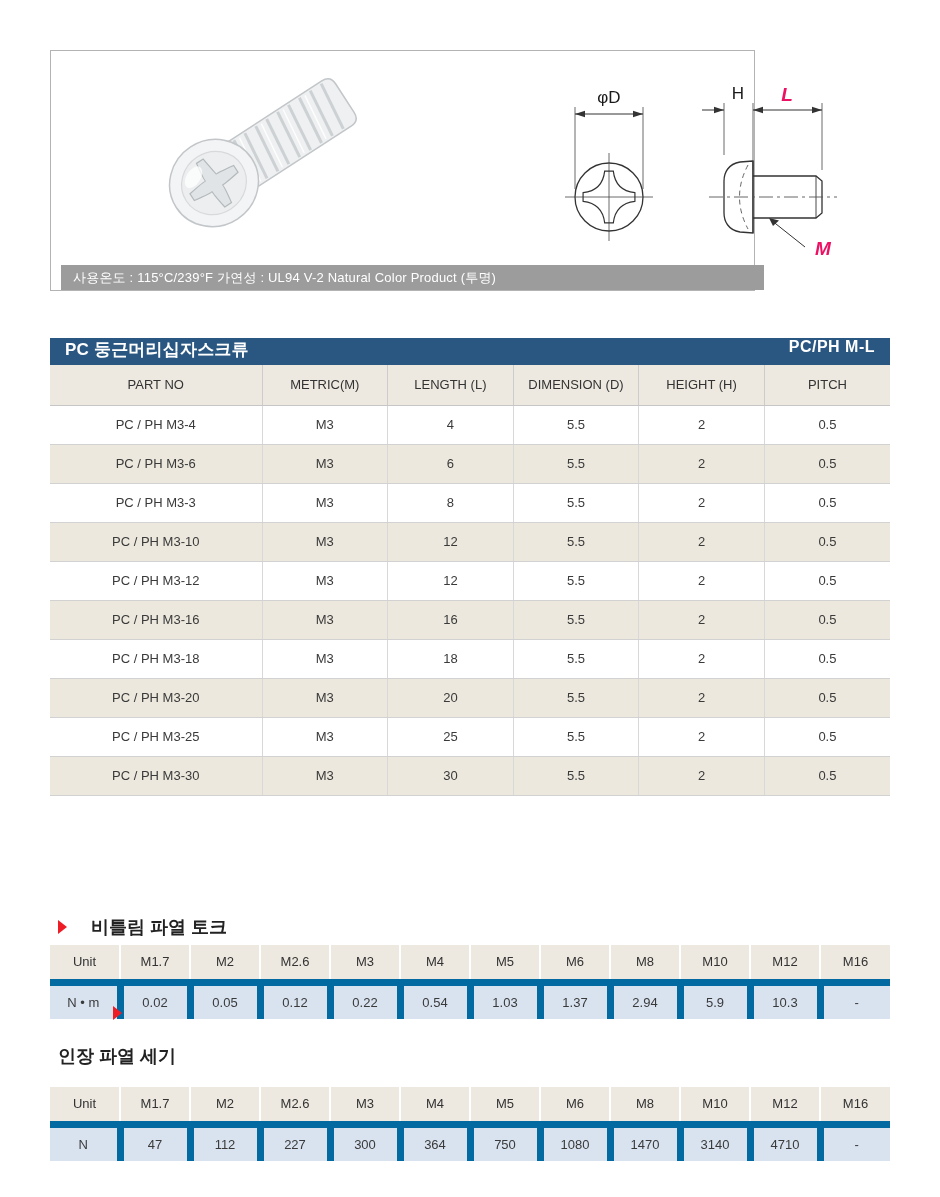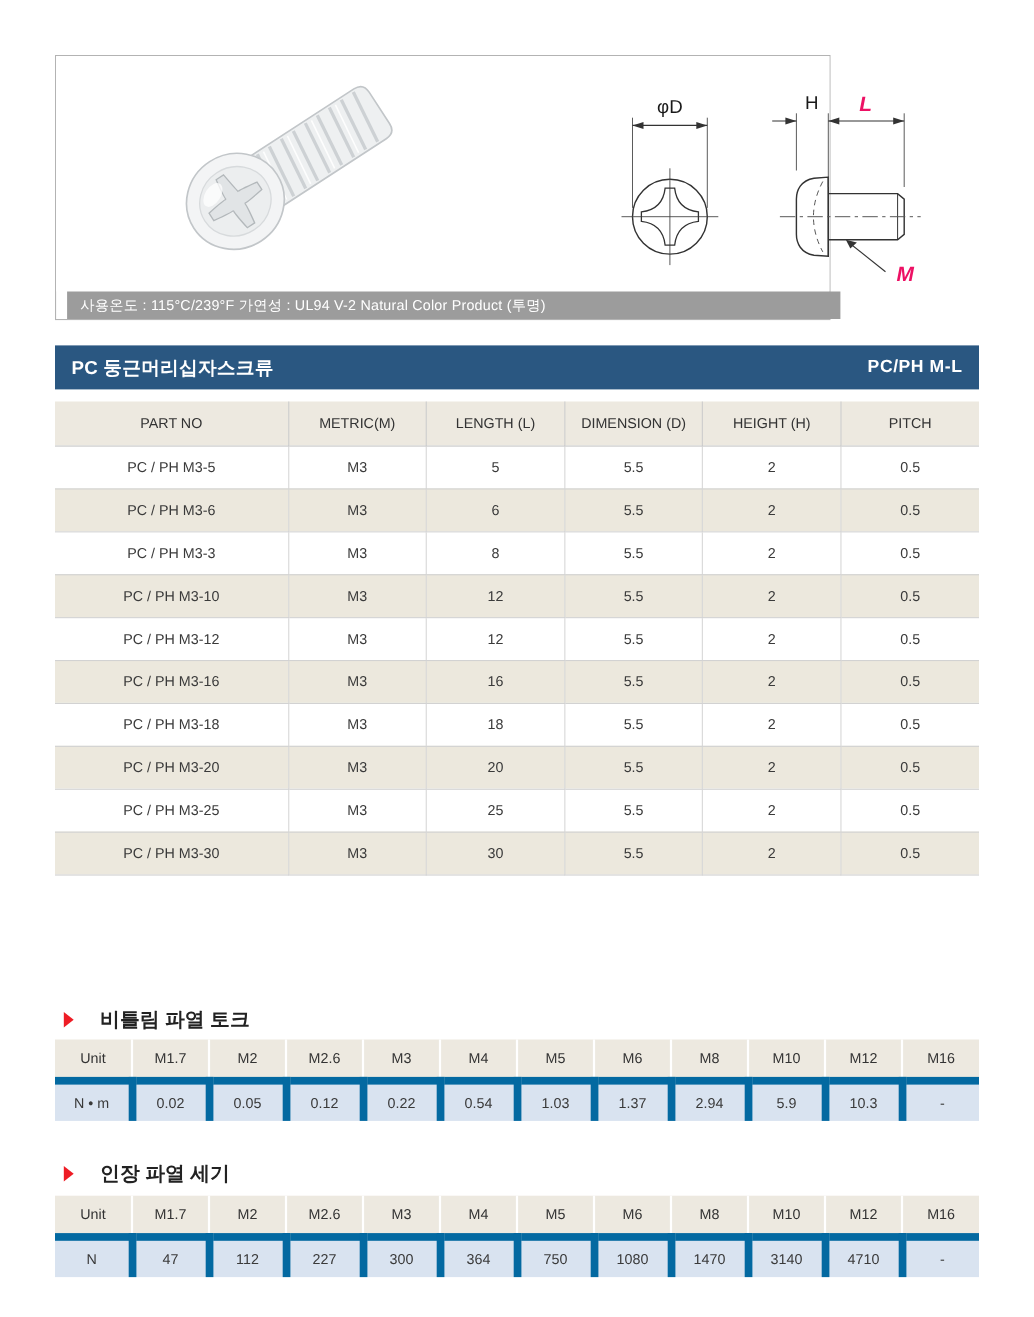--- a/index.html
+++ b/index.html
@@ -20,22 +20,22 @@
   .photo-svg   { position:absolute; left:55px;  top:20px; }
   .diagram-svg { position:absolute; left:468px; top:26px; }
   .caption-bar {
     position:absolute; left:0; bottom:0; width:100%; height:25px;
     background:#9c9c9c; color:#fff; font-size:13px; line-height:25px;
     padding-left:12px; letter-spacing:0.2px; white-space:nowrap;margin-left:10px;
   }
 
   
   .title-bar {
-    position:absolute; left:50px; top:314px; width:840px; height:40px;
-    background:#2a5781; color:#fff; display:flex; align-items:center;
+    position:absolute; left:50px; top:338px; width:840px; height:40px;
+    background:#2a5781; color:#fff; display:flex; 
     justify-content:space-between; padding:0 15px;
   }
   .title-bar .t-left  { font-size:17px; font-weight:bold; letter-spacing:0.2px; }
   .title-bar .t-right { font-size:16px; font-weight:bold; letter-spacing:0.5px; }
 
   
   .spec-table {
     position:absolute; left:50px; top:365px; width:840px;
     border-collapse:collapse; table-layout:fixed; font-size:13px;
   }
@@ -53,21 +53,21 @@
   .spec-table tbody tr:nth-child(even) td { background:#ece8dd; }
   .spec-table tbody tr:nth-child(odd)  td { background:#ffffff; }
   .spec-table col.c0 { width:212px; }
 
   
   .section-title {
     position:absolute; left:58px; display:flex; align-items:center; gap:24px;
     font-size:18px; font-weight:600; color:#222;
   }
   .section-title.s1 { top:915px; }
-  .section-title.s2 { top:1055px; }
+  .section-title.s2 { top:1006px;flex-direction:column; }
   .tri {
     width:0; height:0;
     border-left:9px solid #ee1c25;
     border-top:7px solid transparent;
     border-bottom:7px solid transparent;
   }
 
   
   .mini-table {
     position:absolute; left:50px; width:840px;
@@ -190,23 +190,23 @@
           <th>PART NO</th>
           <th>METRIC(M)</th>
           <th>LENGTH (L)</th>
           <th>DIMENSION (D)</th>
           <th>HEIGHT (H)</th>
           <th>PITCH</th>
         </tr>
       </thead>
       <tbody>
         <tr>
-          <td>PC / PH M3-5</td>
-          <td>M3</td>
-          <td>5</td>
+          <td>PC / PH M3-4</td>
+          <td>M3</td>
+          <td>4</td>
           <td>5.5</td>
           <td>2</td>
           <td>0.5</td>
         </tr>
         <tr>
           <td>PC / PH M3-6</td>
           <td>M3</td>
           <td>6</td>
           <td>5.5</td>
           <td>2</td>

